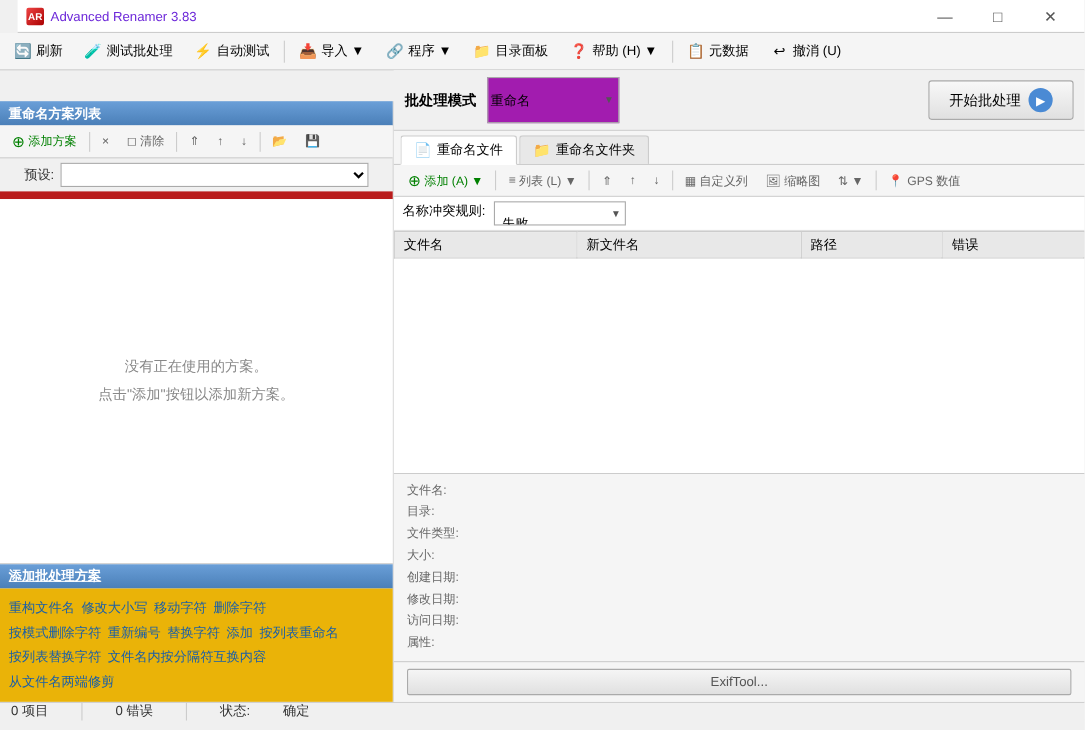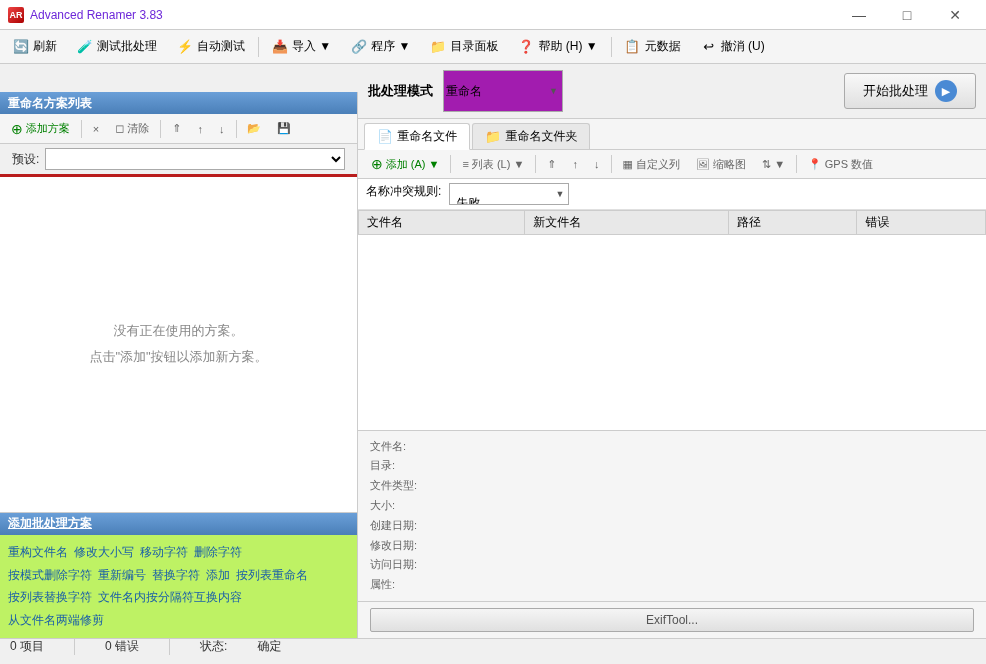--- a/index.html
+++ b/index.html
@@ -15,20 +15,21 @@
 
     
     .title-bar {
       background: #fff;
       height: 30px;
       display: flex;
       align-items: center;
       padding: 0 8px;
       border-bottom: 1px solid #ccc;
       user-select: none;
+      margin-left: 16px;
     }
     .title-bar-icon {
       width: 16px;
       height: 16px;
       margin-right: 6px;
       background: linear-gradient(135deg, #e44, #a00);
       border-radius: 2px;
       display: flex;
       align-items: center;
       justify-content: center;
@@ -138,25 +139,25 @@
       align-items: center;
       gap: 3px;
       border-radius: 2px;
       white-space: nowrap;
     }
     .tb-btn.green { color: #008000; }
     .tb-btn.gray { color: #666; }
     .tb-sep { width: 1px; height: 18px; background: #ccc; margin: 0 2px; }
 
     .preset-row {
-      padding: 4px 12px;
+      padding: 4px 22px;
       display: flex;
       align-items: center;
       gap: 6px;
-      border-bottom: 3px solid #b91c1c;
+      border-bottom: 7px solid #b91c1c;
     }
     .preset-label { font-size: 12px; color: #333; }
     .preset-select {
       flex: 1;
       height: 22px;
       border: 1px solid #aaa;
       background: #fff;
       font-size: 12px;
       padding: 0 4px;
     }
@@ -183,21 +184,21 @@
       font-size: 12px;
       font-weight: bold;
       padding: 4px 8px;
       height: 22px;
       display: flex;
       align-items: center;
       text-decoration: underline;
     }
     .method-links {
       padding: 6px 8px;
-      background: #bef264;
+      background: #eab308;
       line-height: 1.9;
     }
     .method-link {
       color: #1a5fa8;
       text-decoration: none;
       font-size: 12px;
       cursor: pointer;
       margin-right: 6px;
     }
 

